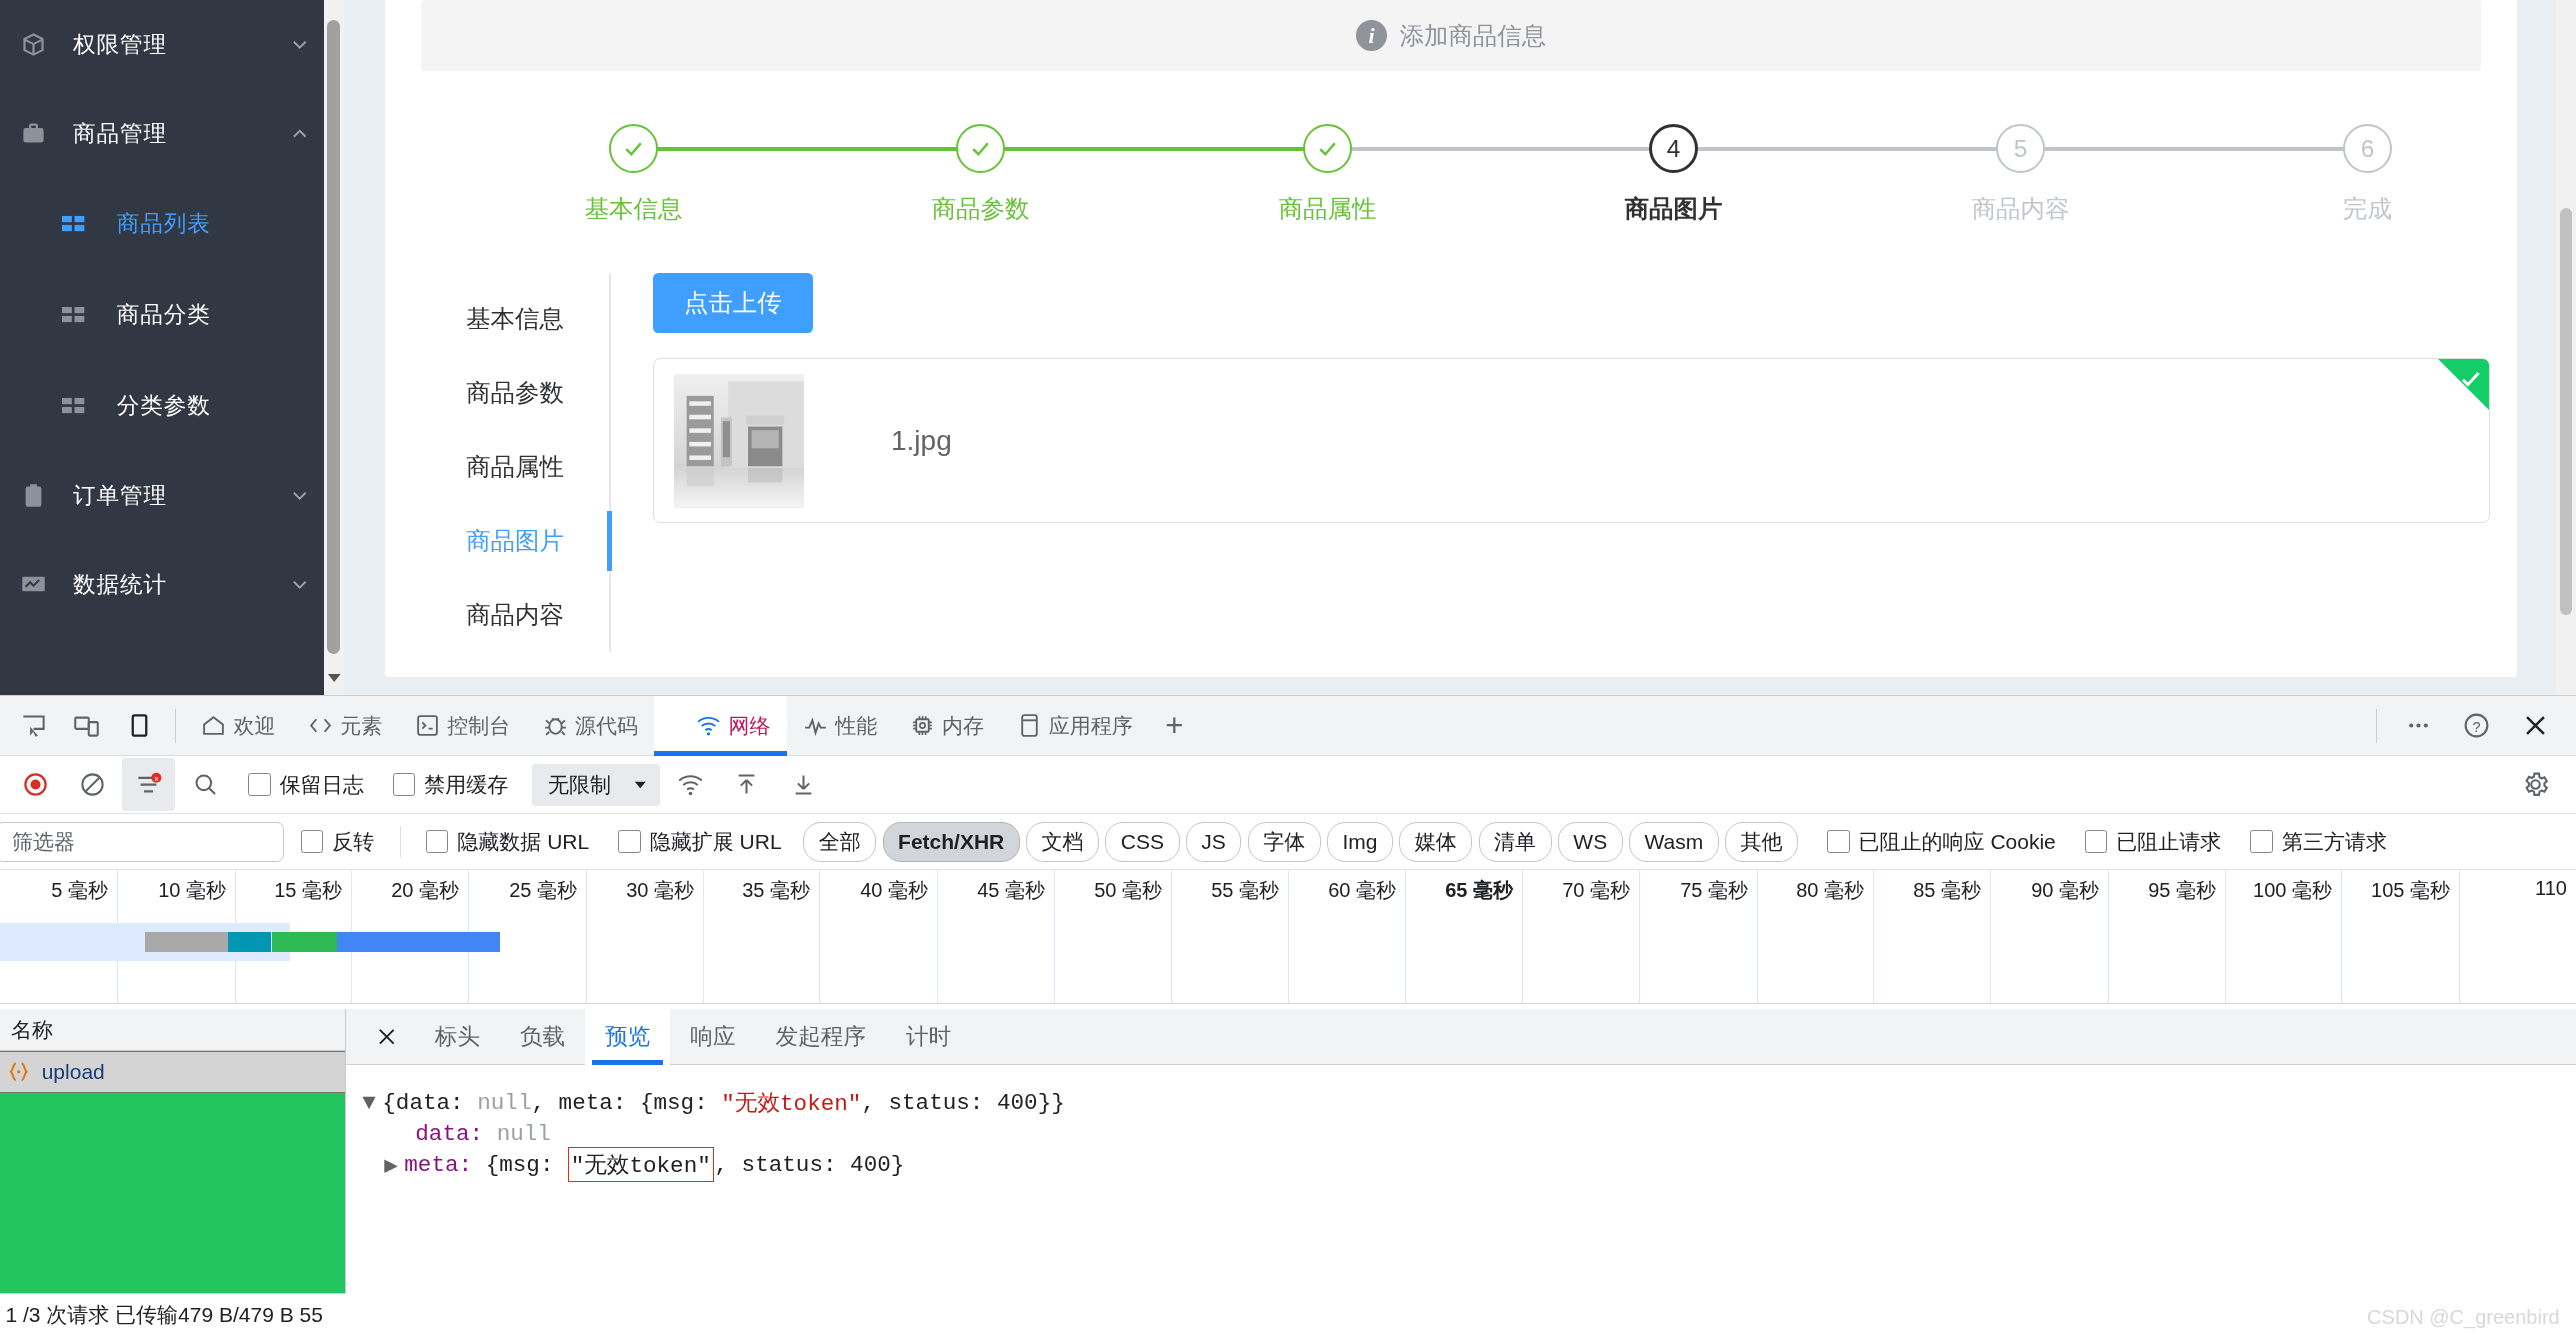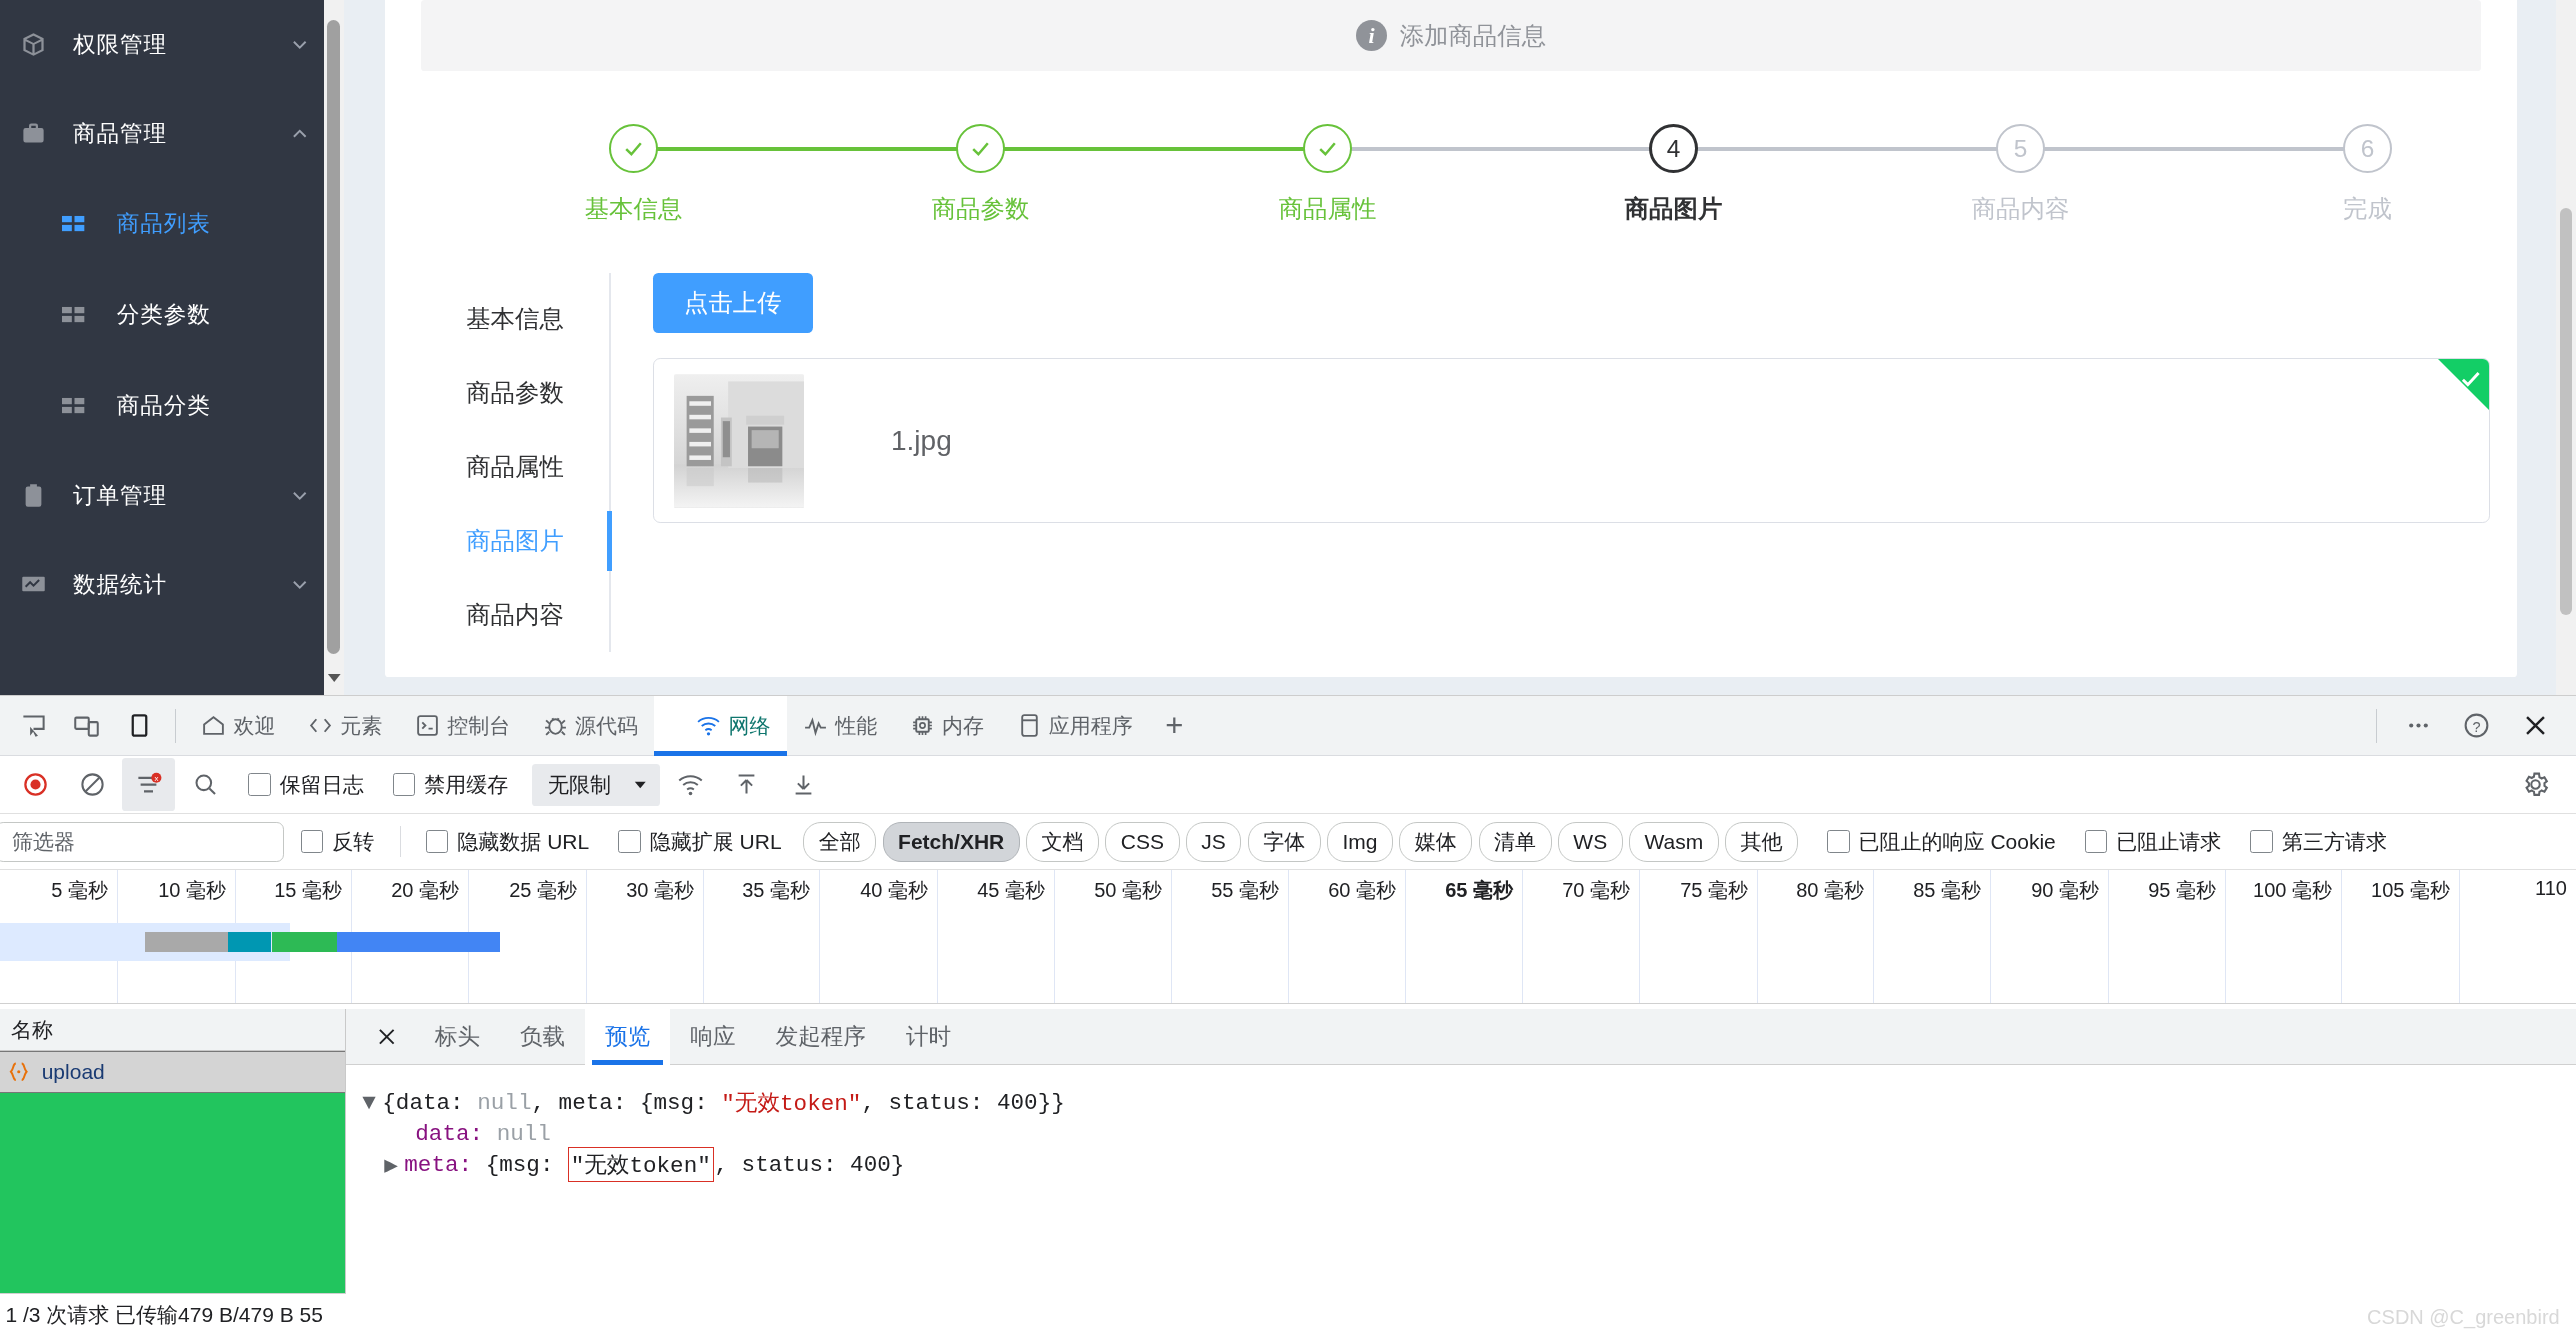--- a/index.html
+++ b/index.html
@@ -110,21 +110,21 @@
   .dt-toolbar {
     height: 60px; display: flex; align-items: center; border-bottom: 0.9px solid #dadce0;
     background: #f1f3f4; padding-left: 7.2px;
   }
   .dt-ico-btn { width: 53px; height: 53px; display: flex; align-items: center; justify-content: center; cursor: pointer; }
   .dt-sep { width: 0.9px; height: 34px; background: #c8ccd0; margin: 0 9px; }
   .dt-tab {
     display: flex; align-items: center; gap: 7.2px; height: 60px; padding: 0 16.3px;
     color: #5f6368; cursor: pointer; position: relative;
   }
-  .dt-tab.active { background: #fff; color: #0f766e; padding-left: 42px; }
+  .dt-tab.active { background: #fff; color: #be185d; padding-left: 42px; }
   .dt-tab.active::after { content:""; position:absolute; left:0; right:0; bottom:0; height:4.5px; background:#1a73e8; }
   .dt-right { margin-left: auto; display: flex; align-items: center; padding-right: 14.5px; gap: 5.4px; }
 
   .dt-row2 {
     height: 58px; display: flex; align-items: center; gap: 3.6px; padding-left: 9px;
     border-bottom: 0.9px solid #e0e0e0; background: #fff;
   }
   .chkwrap { display: flex; align-items: center; gap: 9px; padding: 0 12.7px; cursor: pointer; }
   .chkbox { width: 22.6px; height: 22.6px; border: 1.8px solid #80868b; border-radius: 2.7px; background:#fff; }
   .throttle {
@@ -234,33 +234,33 @@
 
       <div class="sb-sub">
         <span class="gico">
           <svg width="25" height="22" viewBox="0 0 28 24">
               <rect x="0" y="3" width="11" height="7" fill="#8d9199"></rect>
               <rect x="14" y="3" width="11" height="7" fill="#8d9199"></rect>
               <rect x="0" y="13" width="11" height="7" fill="#8d9199"></rect>
               <rect x="14" y="13" width="11" height="7" fill="#8d9199"></rect>
             </svg>
         </span>
-        <span class="lbl">分类参数</span>
+        <span class="lbl">商品分类</span>
       </div>
 
       <div class="sb-sub">
         <span class="gico">
           <svg width="25" height="22" viewBox="0 0 28 24">
               <rect x="0" y="3" width="11" height="7" fill="#8d9199"></rect>
               <rect x="14" y="3" width="11" height="7" fill="#8d9199"></rect>
               <rect x="0" y="13" width="11" height="7" fill="#8d9199"></rect>
               <rect x="14" y="13" width="11" height="7" fill="#8d9199"></rect>
             </svg>
         </span>
-        <span class="lbl">商品分类</span>
+        <span class="lbl">分类参数</span>
       </div>
 
       <div class="sb-item">
         <span class="ico">
           <svg width="27" height="27" viewBox="0 0 24 24">
               <path fill="#8d9199" d="M9 2h6v2h2a2 2 0 0 1 2 2v14a2 2 0 0 1-2 2H7a2 2 0 0 1-2-2V6a2 2 0 0 1 2-2h2V2zm-1 8h8v2H8v-2zm0 4h8v2H8v-2z"></path>
             </svg>
         </span>
         <span class="lbl">订单管理</span>
         <span class="sb-chev">

